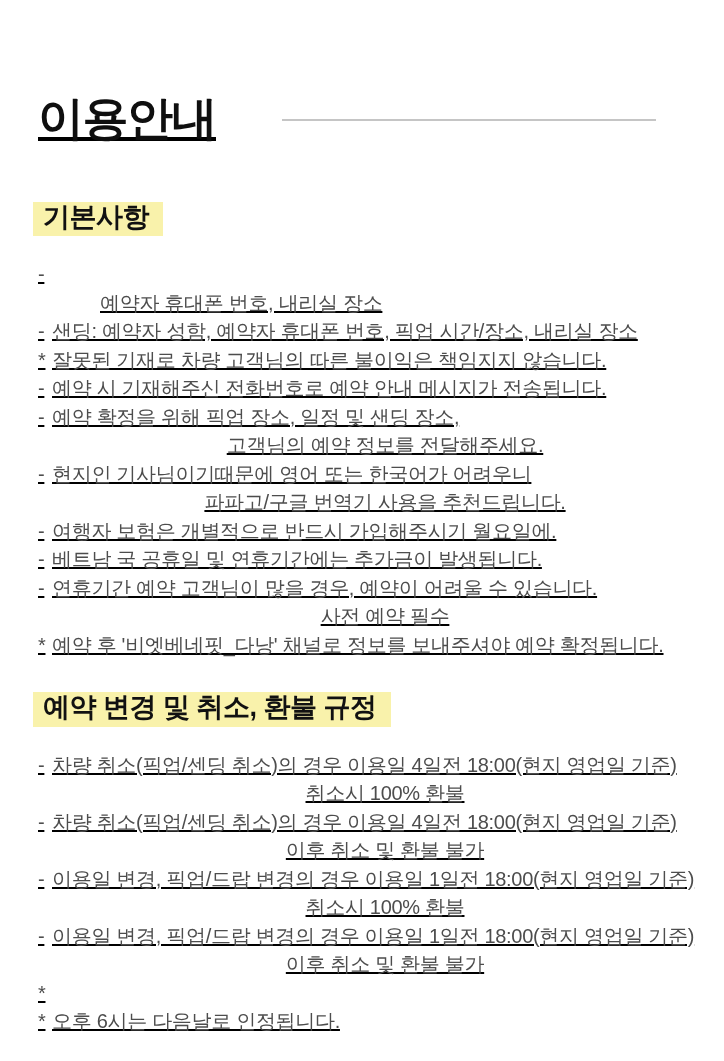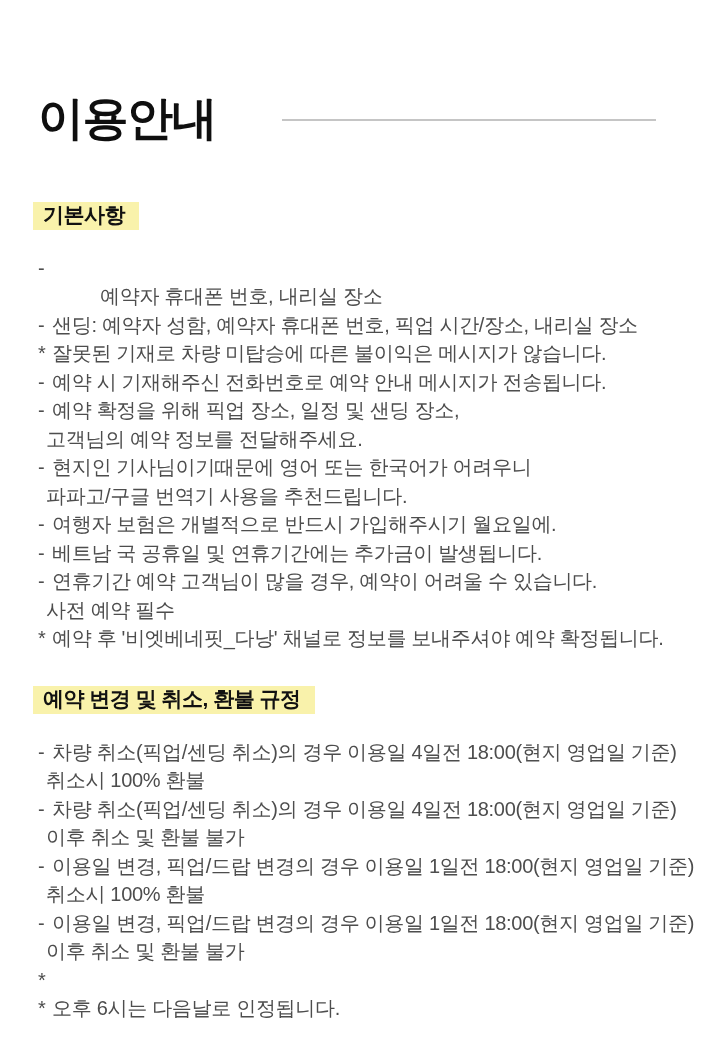--- a/index.html
+++ b/index.html
@@ -6,20 +6,21 @@
   body {
     font-family: "Liberation Sans", "DejaVu Sans", sans-serif;
     background: #ffffff;
   }
   .page {
     position: relative;
     width: 724px;
     height: 1061px;
     background: var(--page-bg, #ffffff);
     overflow: hidden;
+    text-decoration: underline;
   }
   .title-row {
     display: flex;
     align-items: center;
     margin: 93px 68px 0 38px;
   }
   .page-title {
     font-size: 46px;
     font-weight: 900;
     color: var(--title-color, #0f0f0f);
@@ -35,36 +36,36 @@
     margin-top: 4px;
   }
   .section { margin-left: 33px; }
   .section-basic-info { margin-top: 58px; }
   .section-refund-policy { margin-top: 33px; }
   .heading-wrap { line-height: 0; }
   .section-heading {
     display: inline-block;
     background: var(--highlight-color, #f9f2ab);
     color: var(--heading-color, #111111);
-    font-size: 21px;
+    font-size: 27px;
     font-weight: 700;
     line-height: 1.1;
     padding: 1px 14px 4px 10px;
     letter-spacing: -0.5px;
   }
   .body-list {
     margin: 24px 0 0 5px;
     font-size: 20px;
     line-height: 28.5px;
     color: var(--body-color, #4d4d4d);
     letter-spacing: -0.3px;
   }
   .line { display: flex; white-space: nowrap; }
   .line .marker { flex: none; width: 14px; }
-  .line.indent-1 { padding-left: 8px; }
+  .line.indent-1 { padding-left: 8px; justify-content: center; }
   .line.indent-2 { padding-left: 62px; text-align: center; }
 </style>
 </head>
 <body>
 
 <div class="page" style="--page-bg: #FFFFFF; --title-color: #0F0F0F; --heading-color: #111111; --highlight-color: #F9F2AB; --body-color: #4D4D4D; --divider-color: #C5C5C5;">
   <div class="title-row">
     <div class="page-title">이용안내</div>
     <div class="title-divider"></div>
   </div>
@@ -83,21 +84,21 @@
     <span class="text">예약자 휴대폰 번호, 내리실 장소</span>
   </div>
 
   <div class="line">
     <span class="marker">-</span>
     <span class="text">샌딩: 예약자 성함, 예약자 휴대폰 번호, 픽업 시간/장소, 내리실 장소</span>
   </div>
 
   <div class="line">
     <span class="marker">*</span>
-    <span class="text">잘못된 기재로 차량 미탑승에 따른 불이익은 메시지가 않습니다.</span>
+    <span class="text">잘못된 기재로 차량 고객님의 따른 불이익은 책임지지 않습니다.</span>
   </div>
 
   <div class="line">
     <span class="marker">-</span>
     <span class="text">예약 시 기재해주신 전화번호로 예약 안내 메시지가 전송됩니다.</span>
   </div>
 
   <div class="line">
     <span class="marker">-</span>
     <span class="text">예약 확정을 위해 픽업 장소, 일정 및 샌딩 장소,</span>

